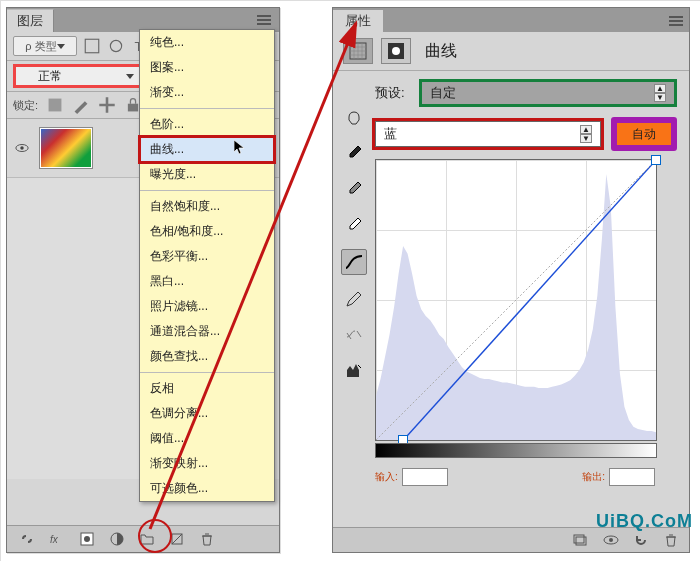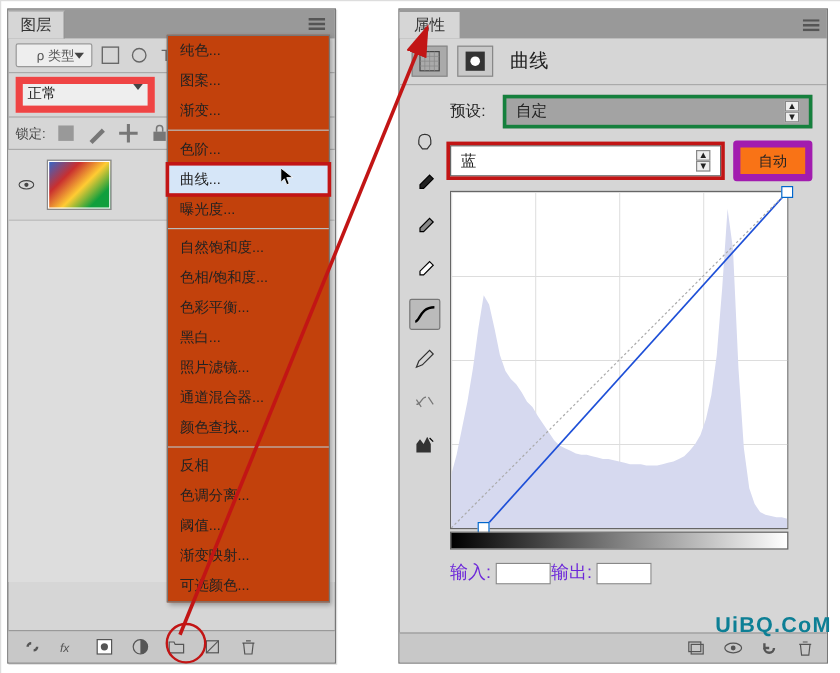--- a/index.html
+++ b/index.html
@@ -6,37 +6,37 @@
 .stage{position:relative;width:700px;height:561px;background:#fff;border:1px solid #ddd;overflow:hidden}
 
 
 .layers-panel{position:absolute;left:5px;top:6px;width:272px;height:544px;background:#d6d6d6;border:1px solid #777;box-shadow:1px 1px 0 #ddd}
 .panel-tab-bar{height:24px;background:#999;display:flex;align-items:flex-end}
 .panel-tab{height:22px;padding:0 10px;background:#d6d6d6;border-top:1px solid #bbb;border-right:1px solid #888;font-size:13px;line-height:22px;color:#333}
 .panel-menu{margin-left:auto;width:18px;height:18px;color:#444;padding:3px 6px;display:flex;align-items:center;justify-content:center}
 .panel-menu svg,.panel-menu-right svg{width:14px;height:10px}
 .layers-toolbar{padding:4px 6px;display:flex;gap:6px;align-items:center;border-bottom:1px solid #aaa}
 .pill{background:#eee;border:1px solid #999;border-radius:2px;height:18px;padding:0 6px;display:flex;align-items:center;font-size:11px;color:#555}
-.pill.wide{width:50px;justify-content:flex-end}
+.pill.wide{width:50px;justify-content:center}
 .tb-icon{width:18px;height:18px;display:flex;align-items:center;justify-content:center;color:#555}
 .blend-row{padding:3px 6px;display:flex;gap:8px;align-items:center;border-bottom:1px solid #aaa}
-.select-like{background:#eee;border:6px solid #ef4444;height:18px;width:96px;padding:0 4px;display:flex;align-items:flex-start;justify-content:space-between;font-size:12px}
+.select-like{background:#eee;border:3px solid #ef4444;height:18px;width:96px;padding:0 22px;display:flex;align-items:center;justify-content:space-between;font-size:12px}
 .lock-row{padding:4px 6px;display:flex;gap:8px;align-items:center;border-bottom:1px solid #aaa;font-size:11px;color:#444}
 .layer-area{height:360px;background:#ddd;overflow:auto}
 .layer-item{display:flex;align-items:center;gap:10px;padding:8px 8px;border-bottom:1px solid #bbb;background:#d8d8d8}
 .eye{width:14px;height:14px;color:#444}
 .thumb{width:52px;height:40px;border:1px solid #888;background:linear-gradient(135deg,#2a6bd4 0%,#c92f2f 30%,#ffcc33 55%,#109f3d 80%);box-shadow:inset 0 0 0 1px #fff}
 .layer-footer{position:absolute;bottom:0;left:0;right:0;height:26px;background:#c8c8c8;border-top:1px solid #999;display:flex;align-items:center;gap:14px;padding:0 12px;color:#444}
 .lf-icon{width:16px;height:16px;display:flex;align-items:center;justify-content:center}
 
 
 .footer-circle{position:absolute;left:131px;bottom:-1px;width:30px;height:30px;border:2px solid #c21515;border-radius:50%;pointer-events:none}
 
 
-.adj-menu{position:absolute;left:138px;top:28px;width:134px;background:#c2410c;border:1px solid #777;box-shadow:2px 2px 4px rgba(0,0,0,.3);z-index:5}
+.adj-menu{position:absolute;left:138px;top:28px;width:134px;background:#fef9c3;border:1px solid #777;box-shadow:2px 2px 4px rgba(0,0,0,.3);z-index:5}
 .adj-item{padding:4px 10px;font-size:12px;color:#222;cursor:default;white-space:nowrap}
 .adj-sep{height:1px;background:#bbb;margin:3px 0}
 .adj-item.highlight{background:#d6e6f8;outline:3px solid #c21515;outline-offset:-1px;position:relative}
 .cursor-arrow{position:absolute;right:28px;top:3px;color:#000}
 
 
 .connector{position:absolute;left:145px;top:20px;pointer-events:none;z-index:7}
 .connector svg{overflow:visible}
 
 
@@ -63,21 +63,21 @@
 .channel-label{flex:1}
 .auto-btn{height:22px;width:54px;background:#f97316;border:6px solid #a21caf;border-radius:3px;font-size:12px;display:flex;align-items:center;justify-content:center}
 .curve-box{position:relative;width:280px;height:280px;background:#fff;border:1px solid #666;margin-top:4px}
 .curve-box .grid{position:absolute;inset:0;background:
  linear-gradient(#ddd 1px,transparent 1px) 0 0/100% 25%,
  linear-gradient(90deg,#ddd 1px,transparent 1px) 0 0/25% 100%}
 .histogram{position:absolute;inset:0}
 .curve-line{position:absolute;inset:0}
 .cp{position:absolute;width:8px;height:8px;border:1px solid #0066cc;background:#fff;transform:translate(-50%,-50%)}
 .ramp{position:relative;width:280px;height:13px;margin-top:2px;background:linear-gradient(90deg,#000,#fff);border:1px solid #666}
-.io-row{display:flex;justify-content:flex-start;width:280px;margin-top:10px;font-size:15px;color:#6d28d9}
+.io-row{display:flex;justify-content:space-between;width:280px;margin-top:10px;font-size:10px;color:#c2410c}
 .io-box{display:flex;align-items:center;gap:4px}
 .io-val{width:44px;height:16px;border:1px solid #888;background:#fff}
 .props-footer{position:absolute;bottom:0;left:0;right:0;height:24px;background:#c8c8c8;border-top:1px solid #999;display:flex;align-items:center;justify-content:flex-end;gap:14px;padding:0 10px;color:#555}
 .watermark{position:absolute;right:8px;bottom:30px;font-size:18px;color:#0d7f95;font-weight:bold;letter-spacing:1px}
 .updn{display:flex;flex-direction:column;width:12px}
 .updn span{height:7px;font-size:8px;line-height:7px;text-align:center;border:1px solid #888;background:#eee}
 .tri{width:0;height:0;display:inline-block}
 .tri.down{border-left:4px solid transparent;border-right:4px solid transparent;border-top:5px solid #444}
 </style>
 </head>

